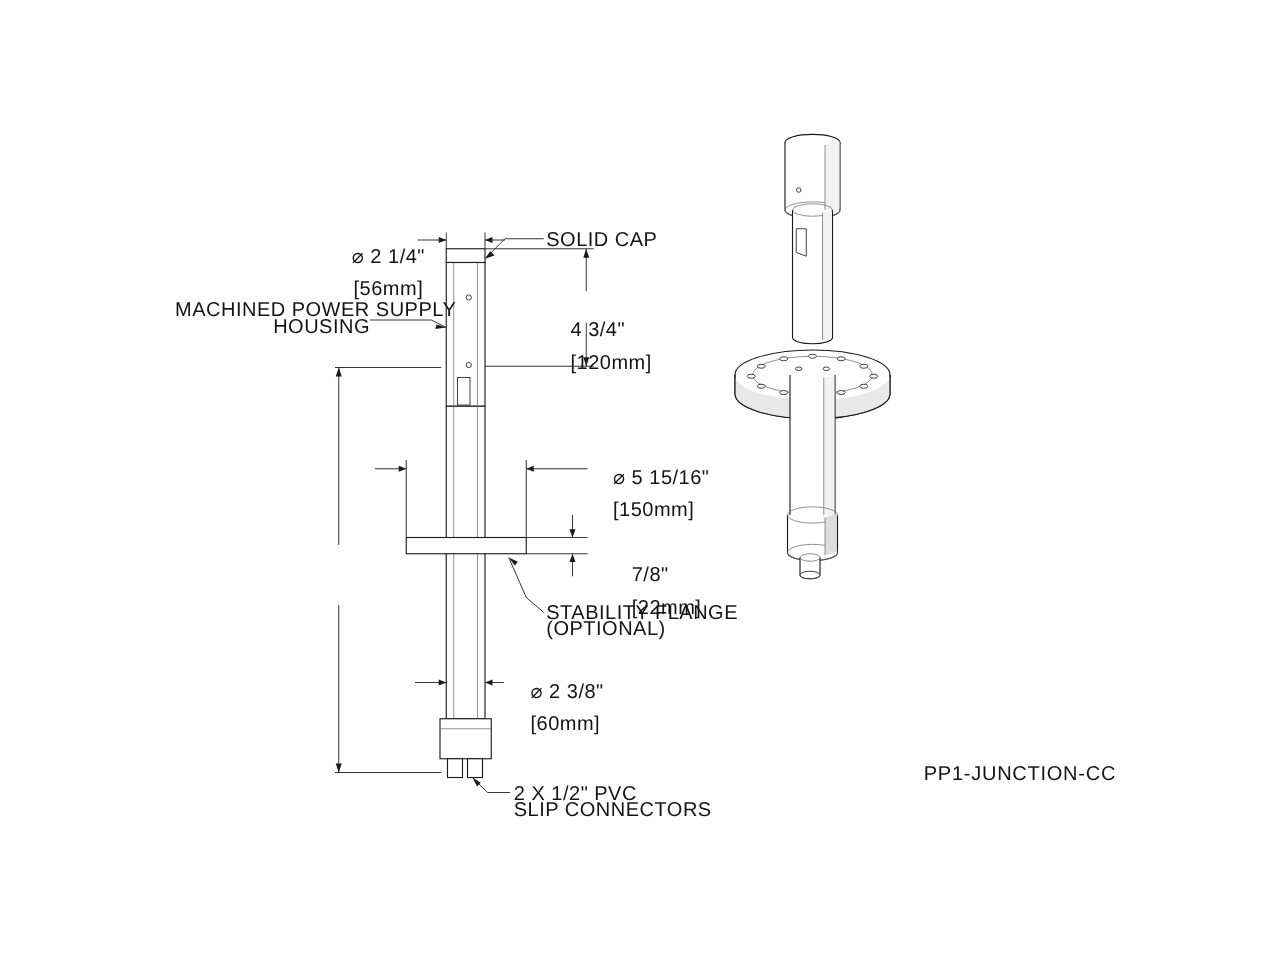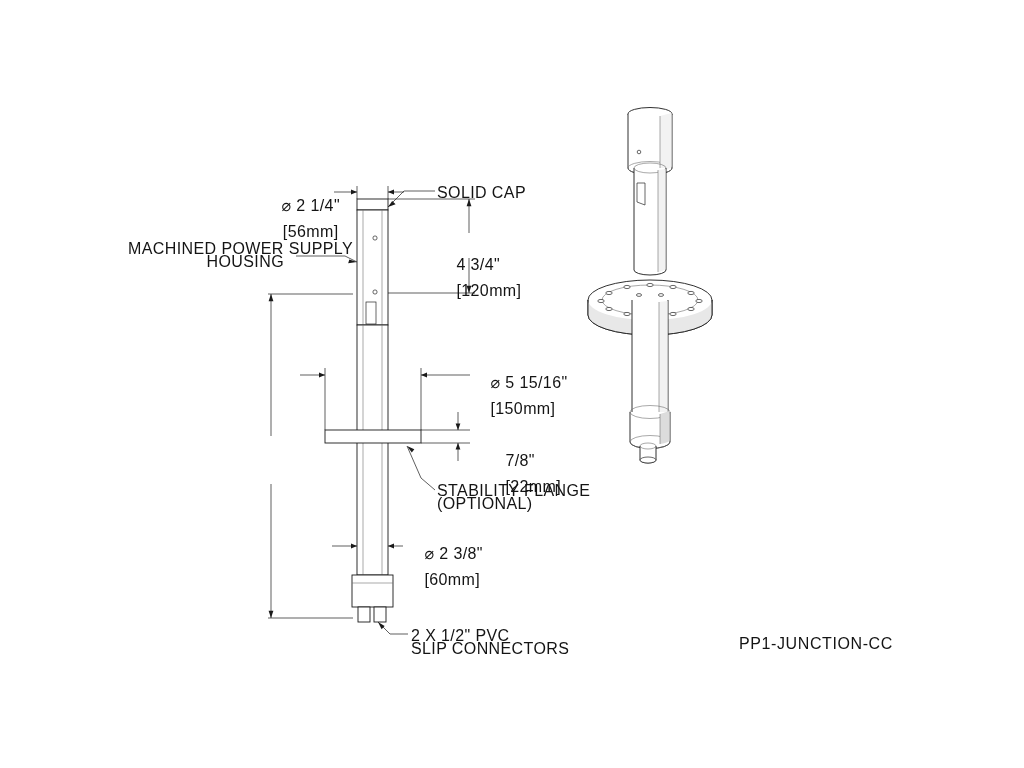--- a/index.html
+++ b/index.html
@@ -189,21 +189,21 @@
     </g>
   </svg>
 
   <div class="lbl c" style="left:258px; top:186px; width:86px;">
     <span>⌀ 2 1/4"</span><br>
     <span>[56mm]</span>
   </div>
 
   <div class="lbl l" style="left:437px; top:186px; width:120px;">SOLID CAP</div>
 
-  <div class="lbl r" style="left:128px; top:242px; width:156px;">MACHINED POWER SUPPLY
+  <div class="lbl r" style="left:140px; top:242px; width:156px;">MACHINED POWER SUPPLY
 HOUSING</div>
 
   <div class="lbl l" style="left:437px; top:245px; width:90px;">
     <span>4 3/4"</span><br>
     <span>[120mm]</span>
   </div>
 
   <div class="lbl l" style="left:471px; top:363px; width:110px;">
     <span>⌀ 5 15/16"</span><br>
     <span>[150mm]</span>
@@ -219,15 +219,15 @@
 
 
   <div class="lbl l" style="left:405px; top:534px; width:90px;">
     <span>⌀ 2 3/8"</span><br>
     <span>[60mm]</span>
   </div>
 
   <div class="lbl l" style="left:411px; top:629px; width:150px;">2 X 1/2" PVC
 SLIP CONNECTORS</div>
 
-  <div class="lbl l" style="left:739px; top:613px; width:180px; letter-spacing:0.6px;margin-top:24px;">PP1-JUNCTION-CC</div>
+  <div class="lbl l" style="left:739px; top:613px; width:180px; letter-spacing:0.6px;">PP1-JUNCTION-CC</div>
 
 </div>
 
 </body></html>

